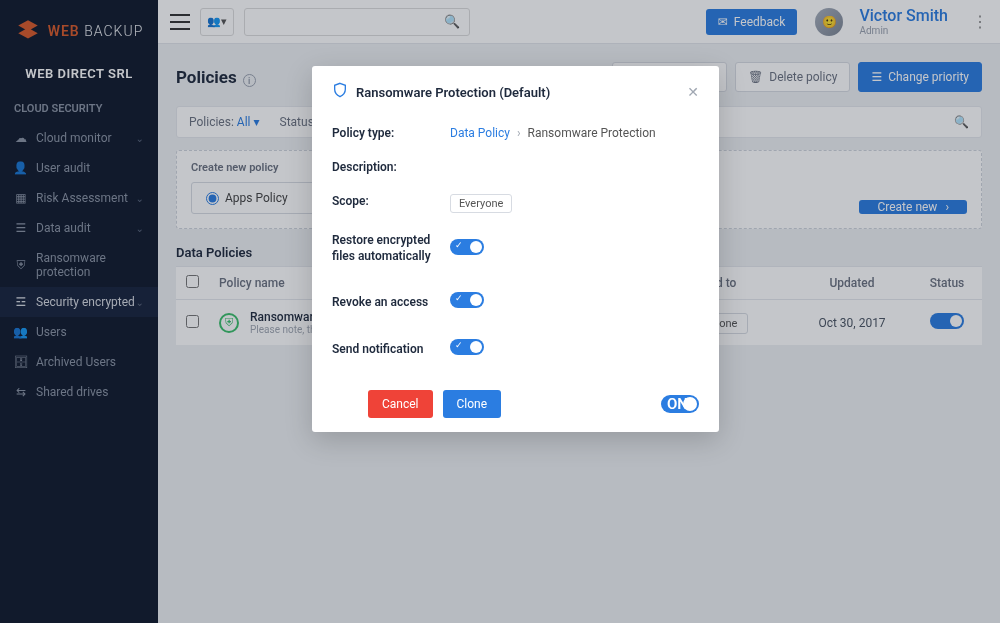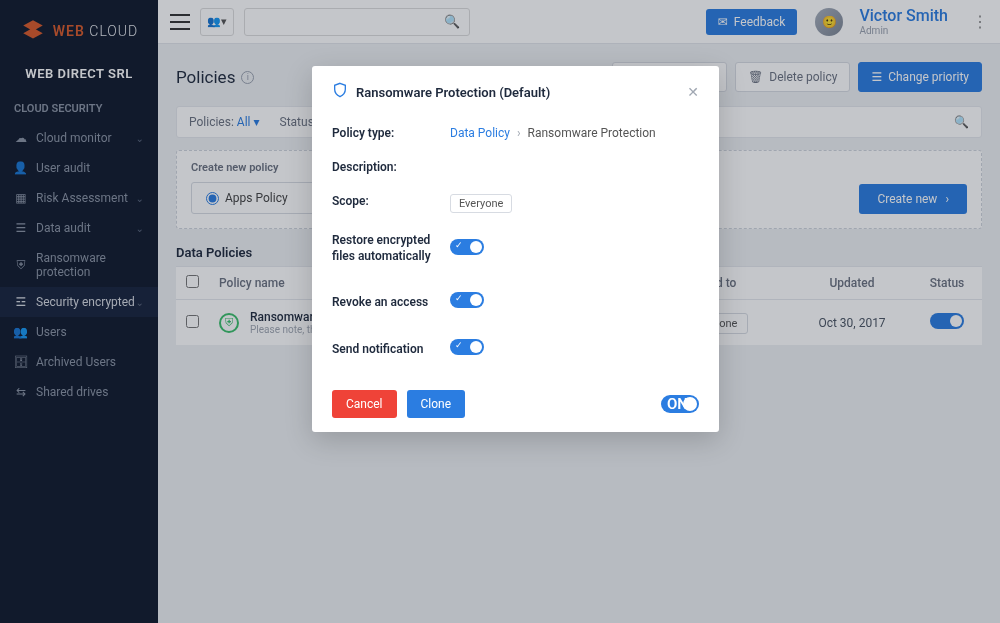--- a/index.html
+++ b/index.html
@@ -30,35 +30,35 @@
   .feedback-btn { background: #2b7de1; color: #fff; border-radius: 3px; padding: 6px 12px; font-size: 12px; display: flex; align-items: center; gap: 6px; cursor: pointer; }
   .avatar { width: 28px; height: 28px; border-radius: 50%; background: linear-gradient(135deg,#a8b0bd,#7d8694); margin-left: 8px; display: flex; align-items: center; justify-content: center; color: #fff; font-size: 12px; }
   .userbox { margin-left: 6px; display: flex; flex-direction: column; line-height: 1; }
   .username { color: #2b7de1; font-size: 16px; font-weight: 500; }
   .userrole { color: #9aa2af; font-size: 10px; margin-top: 2px; }
   .kebab { margin-left: 14px; color: #888; font-size: 16px; cursor: pointer; }
 
   
   .main { position: absolute; left: 158px; top: 44px; right: 0; bottom: 0; padding: 18px 18px 0 18px; }
   .page-head { display: flex; align-items: center; margin-bottom: 14px; }
-  .page-title { font-size: 17px; color: #1f2a3d; font-weight: 400; display: flex; align-items: center; gap: 6px; }
+  .page-title { font-size: 17px; color: #1f2a3d; font-weight: 700; display: flex; align-items: flex-end; gap: 6px; }
   .page-actions { margin-left: auto; display: flex; gap: 8px; }
   .btn { border-radius: 3px; padding: 7px 12px; font-size: 12px; border: 1px solid #d7dbe2; background: #fff; color: #6b7280; display: inline-flex; align-items: center; gap: 6px; cursor: pointer; }
   .btn.primary { background: #2b7de1; color: #fff; border-color: #2b7de1; }
   .filterbar { display: flex; align-items: center; gap: 20px; border: 1px solid #e4e7ec; background: #fff; padding: 8px 12px; font-size: 12px; color: #6b7280; border-radius: 3px; margin-bottom: 12px; }
   .filterbar .all { color: #2b7de1; }
   .filterbar .mag-right { margin-left: auto; color: #9aa2af; cursor: pointer; }
 
   .create-panel { border: 1px dashed #cfd4dc; background: #fff; border-radius: 3px; padding: 10px 14px 14px; margin-bottom: 16px; display: flex; align-items: flex-end; }
   .create-left { }
   .create-title { font-size: 11px; color: #6b7280; font-weight: 600; margin-bottom: 8px; }
   .policy-types { display: flex; gap: 18px; }
   .radio-opt { display: flex; align-items: center; gap: 6px; border: 1px solid #d7dbe2; border-radius: 3px; padding: 8px 14px; font-size: 12px; color: #444; min-width: 160px; }
   .radio-opt input { accent-color: #2b7de1; }
-  .create-new-btn { margin-left: auto; background: #2b7de1; color: #fff; border-radius: 3px; padding: 8px 18px; font-size: 12px; display: flex; align-items: center; gap: 8px; cursor: pointer; }
+  .create-new-btn { margin-left: auto; background: #2b7de1; color: #fff; border-radius: 3px; padding: 0 18px; font-size: 12px; display: flex; align-items: center; gap: 8px; cursor: pointer; }
 
   .section-head { font-size: 13px; font-weight: 600; color: #1f2a3d; margin-bottom: 6px; }
   .table { width: 100%; border-collapse: collapse; font-size: 12px; }
   .table th { text-align: left; font-weight: 500; color: #6b7280; padding: 8px 10px; border-top: 1px solid #e4e7ec; border-bottom: 1px solid #e4e7ec; background: #fff; }
   .table td { padding: 10px; border-bottom: 1px solid #eef0f3; background: #fff; color: #4b5563; }
   .applied-pill { border: 1px solid #d7dbe2; border-radius: 3px; padding: 3px 10px; font-size: 11px; color: #555; background: #fff; }
   .status-toggle { width: 34px; height: 16px; border-radius: 10px; background: #2b7de1; position: relative; display: inline-block; }
   .status-toggle::after { content: ""; width: 12px; height: 12px; border-radius: 50%; background: #fff; position: absolute; right: 2px; top: 2px; }
   .row-icon { width: 20px; height: 20px; border-radius: 50%; border: 2px solid #3bbf6b; display: inline-flex; align-items: center; justify-content: center; color: #3bbf6b; font-size: 11px; margin-right: 8px; vertical-align: middle; }
   .row-name { color: #1f2a3d; font-weight: 500; }
@@ -75,41 +75,41 @@
   .modal-close { margin-left: auto; color: #a0a7b2; cursor: pointer; font-size: 14px; }
   .modal-row { display: flex; padding: 10px 0; font-size: 12px; }
   .modal-label { width: 118px; color: #1f2a3d; font-weight: 600; flex-shrink: 0; }
   .modal-val { color: #555; flex: 1; }
   .crumb-link { color: #2b7de1; }
   .crumb-sep { color: #a0a7b2; margin: 0 4px; }
   .scope-pill { border: 1px solid #d7dbe2; border-radius: 3px; padding: 2px 8px; font-size: 11px; color: #555; background: #fff; display: inline-block; }
   .toggle { width: 34px; height: 16px; border-radius: 10px; background: #2b7de1; position: relative; display: inline-block; cursor: pointer; }
   .toggle::before { content: "✓"; position: absolute; left: 5px; top: 1px; font-size: 9px; color: #fff; }
   .toggle::after { content: ""; width: 12px; height: 12px; border-radius: 50%; background: #fff; position: absolute; right: 2px; top: 2px; }
-  .modal-foot { display: flex; align-items: center; margin-top: 22px; gap: 10px; }
+  .modal-foot { display: flex; align-items: center; margin-top: 22px; gap: 10px; margin-left: 36px; }
   .btn-cancel { background: #ef4338; color: #fff; border: none; border-radius: 3px; padding: 7px 14px; font-size: 12px; cursor: pointer; }
   .btn-clone { background: #2b7de1; color: #fff; border: none; border-radius: 3px; padding: 7px 14px; font-size: 12px; cursor: pointer; }
   .foot-toggle { margin-left: auto; width: 38px; height: 18px; border-radius: 10px; background: #2b7de1; position: relative; display: inline-flex; align-items: center; cursor: pointer; }
   .foot-toggle .lab { color: #fff; font-size: 15px; margin-left: 6px; font-weight: 600; }
   .foot-toggle::after { content: ""; width: 14px; height: 14px; border-radius: 50%; background: #fff; position: absolute; right: 2px; top: 2px; }
 
   .info-icon { width: 13px; height: 13px; border: 1px solid #9aa2af; border-radius: 50%; display: inline-flex; align-items: center; justify-content: center; font-size: 9px; color: #9aa2af; }
 </style>
 </head>
 <body>
 
 <aside class="sidebar">
   <div class="logo-area">
     <span class="logo-mark">
       <svg viewBox="0 0 24 24" width="26" height="26">
           <path fill="#d85a2a" d="M12 2 3 7l9 5 9-5-9-5zm0 7L3 14l9 5 9-5-9-5z"></path>
         </svg>
     </span>
     <span class="logo-text">
-      <span class="web">WEB</span> <span class="direct">CLOUD</span>
+      <span class="web">WEB</span> <span class="direct">BACKUP</span>
     </span>
   </div>
   <div class="org-name">WEB DIRECT SRL</div>
 
   <div class="section-title">CLOUD SECURITY</div>
   <div class="nav-item">
       <span class="nav-icon">☁</span>
       <span>Cloud monitor</span>
       <span class="nav-chevron">⌄</span>
     </div>

